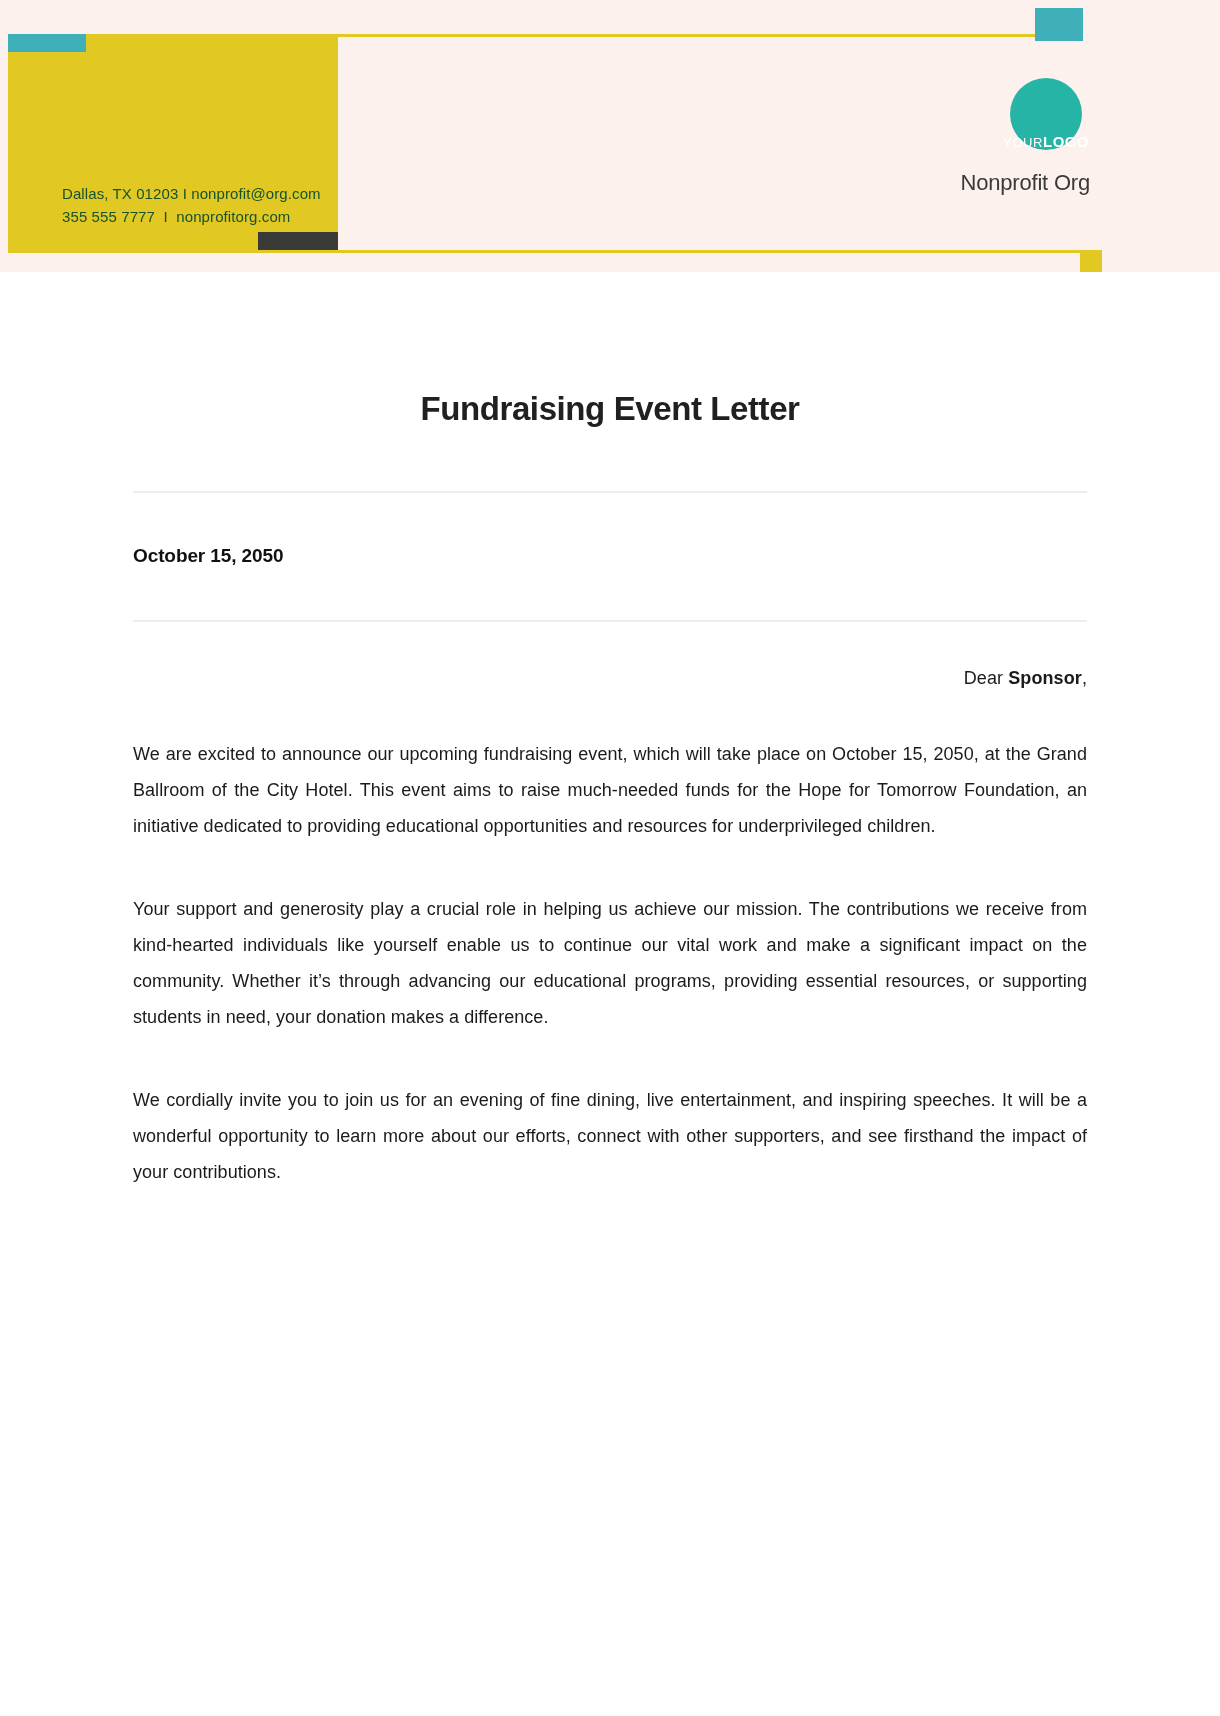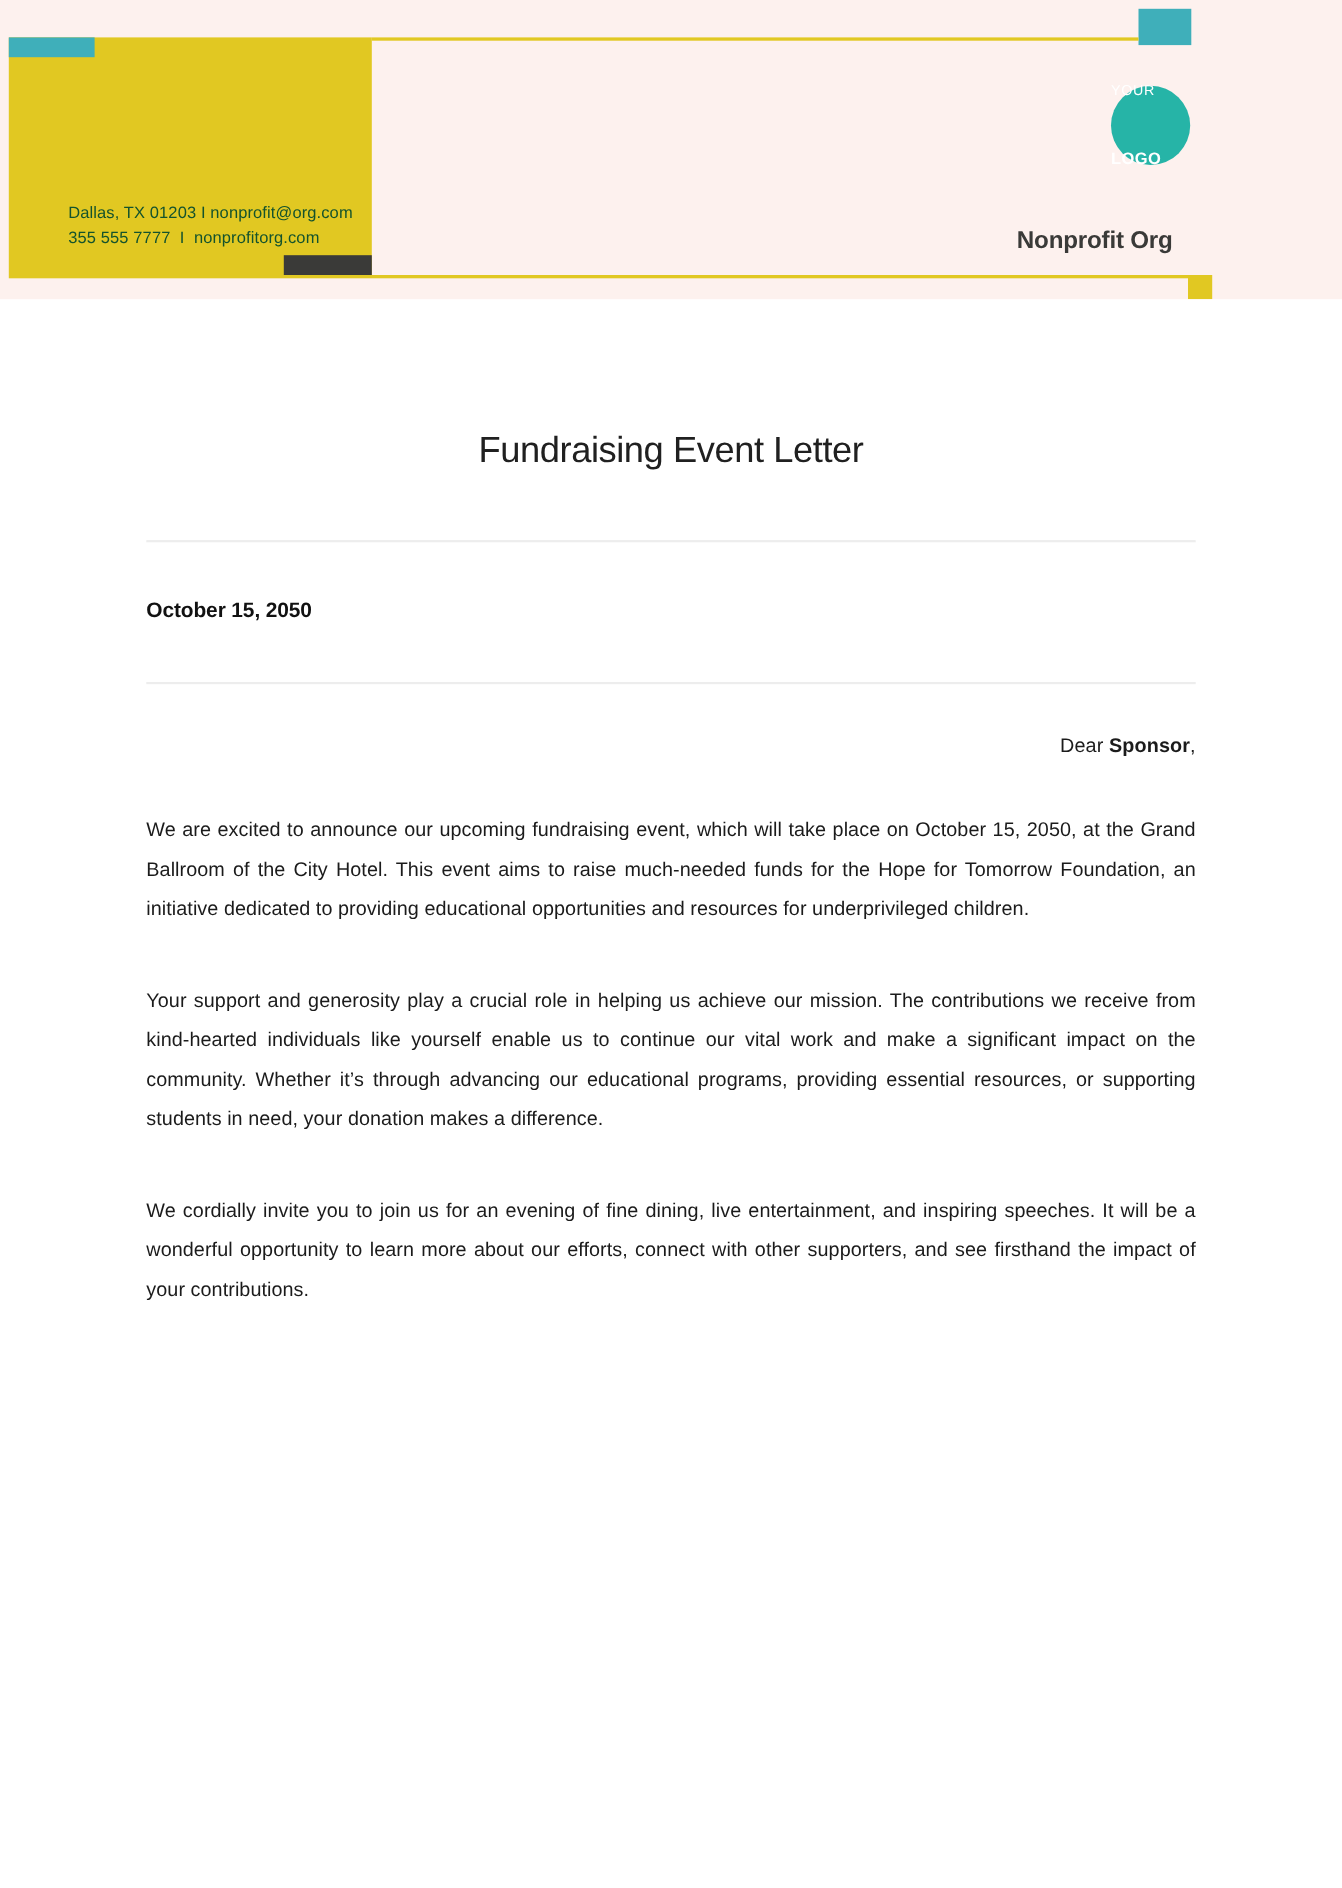--- a/index.html
+++ b/index.html
@@ -94,60 +94,59 @@
 
   .logo-circle {
     position: absolute;
     left: 1010px;
     top: 78px;
     width: 72px;
     height: 72px;
     border-radius: 50%;
     background: #26B4A7;
     display: flex;
-    flex-direction: column;
-    align-items: flex-start;
+    flex-direction: row;
+    align-items: flex-end;
     justify-content: center;
     color: #ffffff;
     line-height: 1.05;
   }
   .logo-your {
     font-size: 13px;
     font-weight: 300;
     letter-spacing: 0.6px;
   }
   .logo-logo {
     font-size: 15px;
     font-weight: 700;
     letter-spacing: 0.4px;
     margin-top: 48px;
   }
   .org-name {
     position: absolute;
-    right: 154px;
+    right: 130px;
     top: 170px;
     font-size: 22px;
-    font-weight: 700;
+    font-weight: 400;
     color: #3A3A38;
     letter-spacing: -0.2px;
     white-space: nowrap;
-    margin-top: 35px;
   }
 
   
   .page-body {
     position: relative;
     padding: 0 133px;
     box-sizing: border-box;
     width: 1220px;
   }
   .doc-title {
     text-align: center;
     font-size: 33px;
-    font-weight: 400;
+    font-weight: 700;
     color: #202020;
     letter-spacing: -0.4px;
     margin: 0;
     padding-top: 118px;
   }
   .rule {
     height: 2px;
     background: #EDEDED;
     margin: 0;
   }

